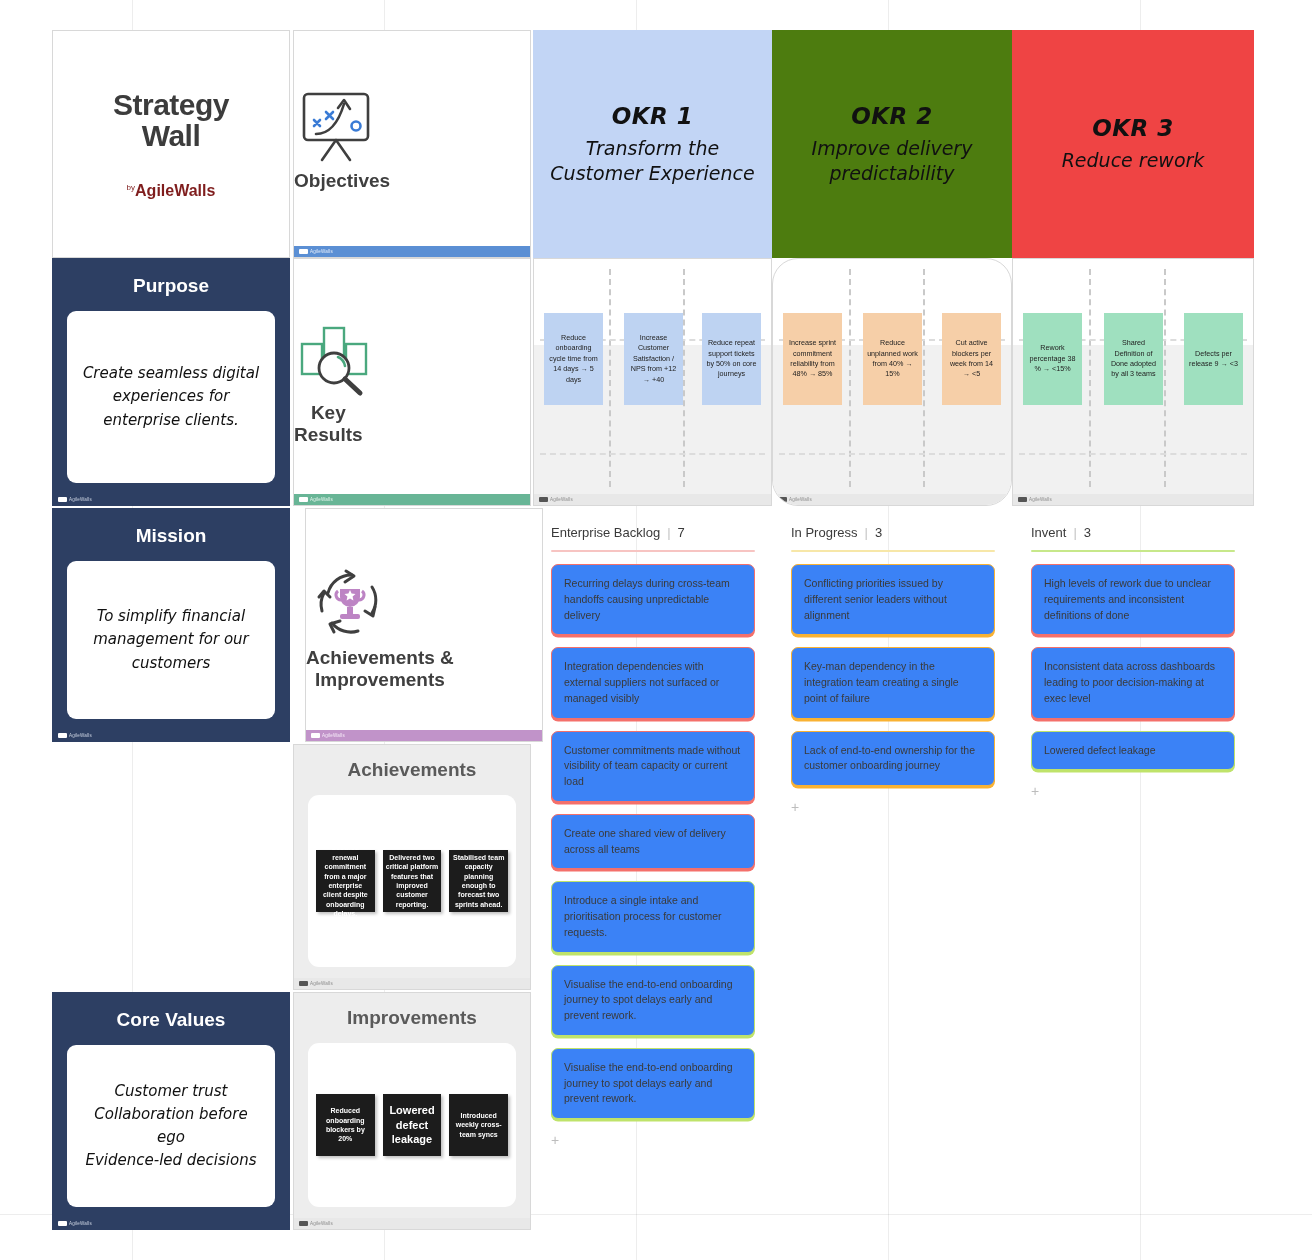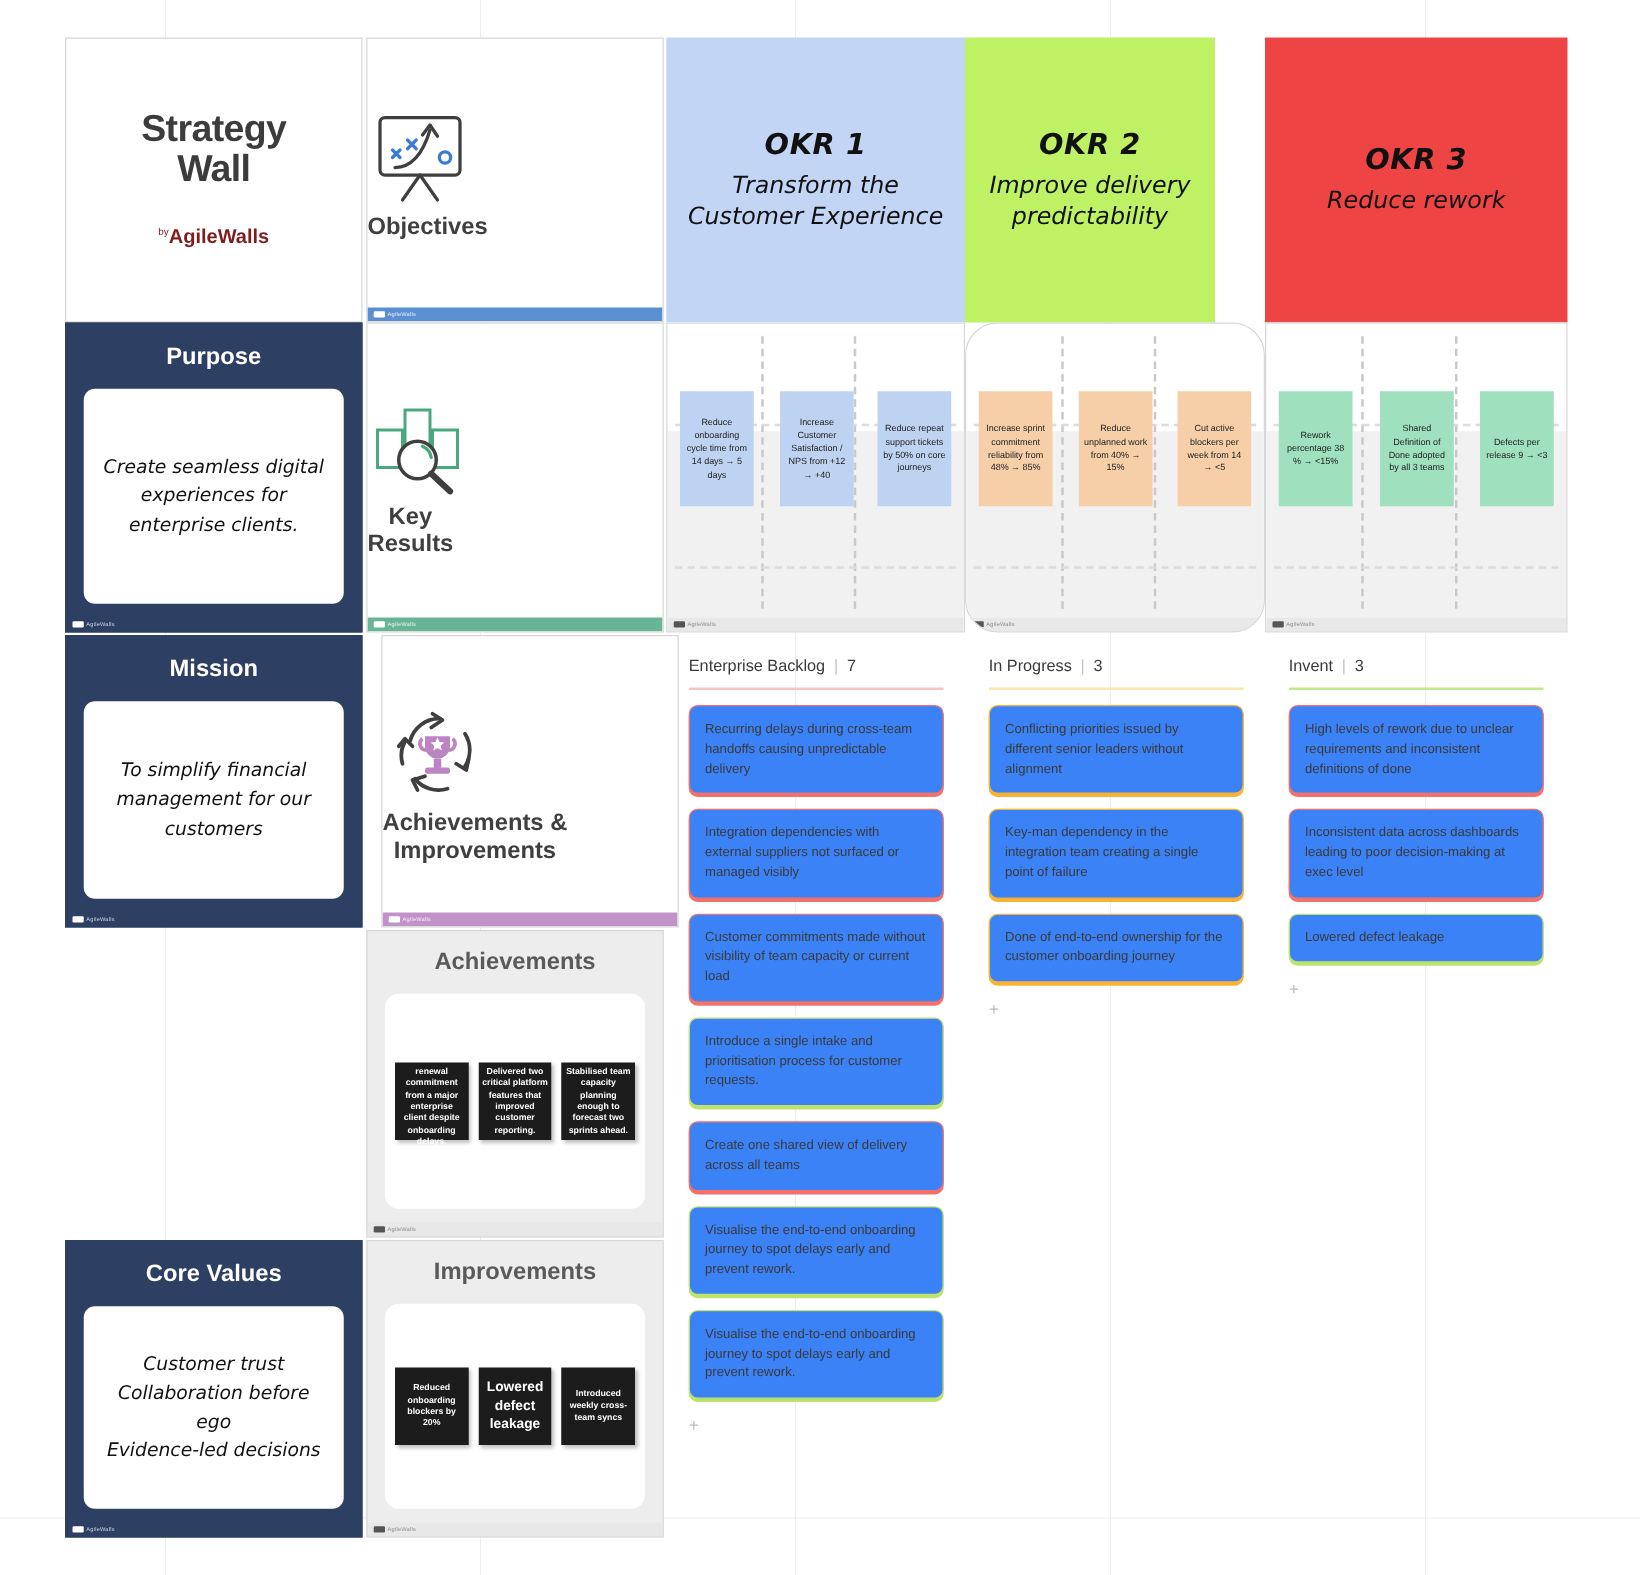--- a/index.html
+++ b/index.html
@@ -185,21 +185,21 @@
         <span>AgileWalls</span>
       </div>
     </div>
     <div class="panel okr-head" style="left: 533px; top: 30px; width: 239px; height: 228px; background: rgb(194, 213, 245);">
       <div class="okr-num">OKR 1</div>
       <div class="okr-txt">
         <div>Transform the</div>
         <div>Customer Experience</div>
       </div>
     </div>
-    <div class="panel okr-head" style="left: 772px; top: 30px; width: 200px; height: 228px; background: #bef264;">
+    <div class="panel okr-head" style="left: 772px; top: 30px; width: 240px; height: 228px; background: #4d7c0f;">
       <div class="okr-num">OKR 2</div>
       <div class="okr-txt">
         <div>Improve delivery</div>
         <div>predictability</div>
       </div>
     </div>
     <div class="panel okr-head" style="left: 1012px; top: 30px; width: 242px; height: 228px; background: #ef4444;">
       <div class="okr-num">OKR 3</div>
       <div class="okr-txt">
         <div>Reduce rework</div>
@@ -352,36 +352,36 @@
     <div class="board" style="left: 551px; top: 525px; width: 204px;">
       <div class="col-head">
         <span>Enterprise  Backlog</span>
         <span class="cnt-sep">|</span>
         <span class="cnt">7</span>
       </div>
       <div class="col-rule" style="background: rgb(247, 196, 194);"></div>
       <div class="card red">Recurring delays during cross-team handoffs causing unpredictable delivery</div>
       <div class="card red">Integration dependencies with external suppliers not surfaced or managed visibly</div>
       <div class="card red">Customer commitments made without visibility of team capacity or current load</div>
+      <div class="card red">Create one shared view of delivery across all teams</div>
       <div class="card lime">Introduce a single intake and prioritisation process for customer requests.</div>
-      <div class="card red">Create one shared view of delivery across all teams</div>
       <div class="card lime">Visualise the end-to-end onboarding journey to spot delays early and prevent rework.</div>
       <div class="card lime">Visualise the end-to-end onboarding journey to spot delays early and prevent rework.</div>
       <div class="add-btn">+</div>
     </div>
     <div class="board" style="left: 791px; top: 525px; width: 204px;">
       <div class="col-head">
         <span>In Progress</span>
         <span class="cnt-sep">|</span>
         <span class="cnt">3</span>
       </div>
       <div class="col-rule" style="background: rgb(247, 231, 168);"></div>
       <div class="card amber">Conflicting priorities issued by different senior leaders without alignment</div>
       <div class="card amber">Key-man dependency in the integration team creating a single point of failure</div>
-      <div class="card amber">Done of end-to-end ownership for the customer onboarding journey</div>
+      <div class="card amber">Lack of end-to-end ownership for the customer onboarding journey</div>
       <div class="add-btn">+</div>
     </div>
     <div class="board" style="left: 1031px; top: 525px; width: 204px;">
       <div class="col-head">
         <span>Invent</span>
         <span class="cnt-sep">|</span>
         <span class="cnt">3</span>
       </div>
       <div class="col-rule" style="background: rgb(199, 232, 138);"></div>
       <div class="card red">High levels of rework due to unclear requirements and inconsistent definitions of done</div>

